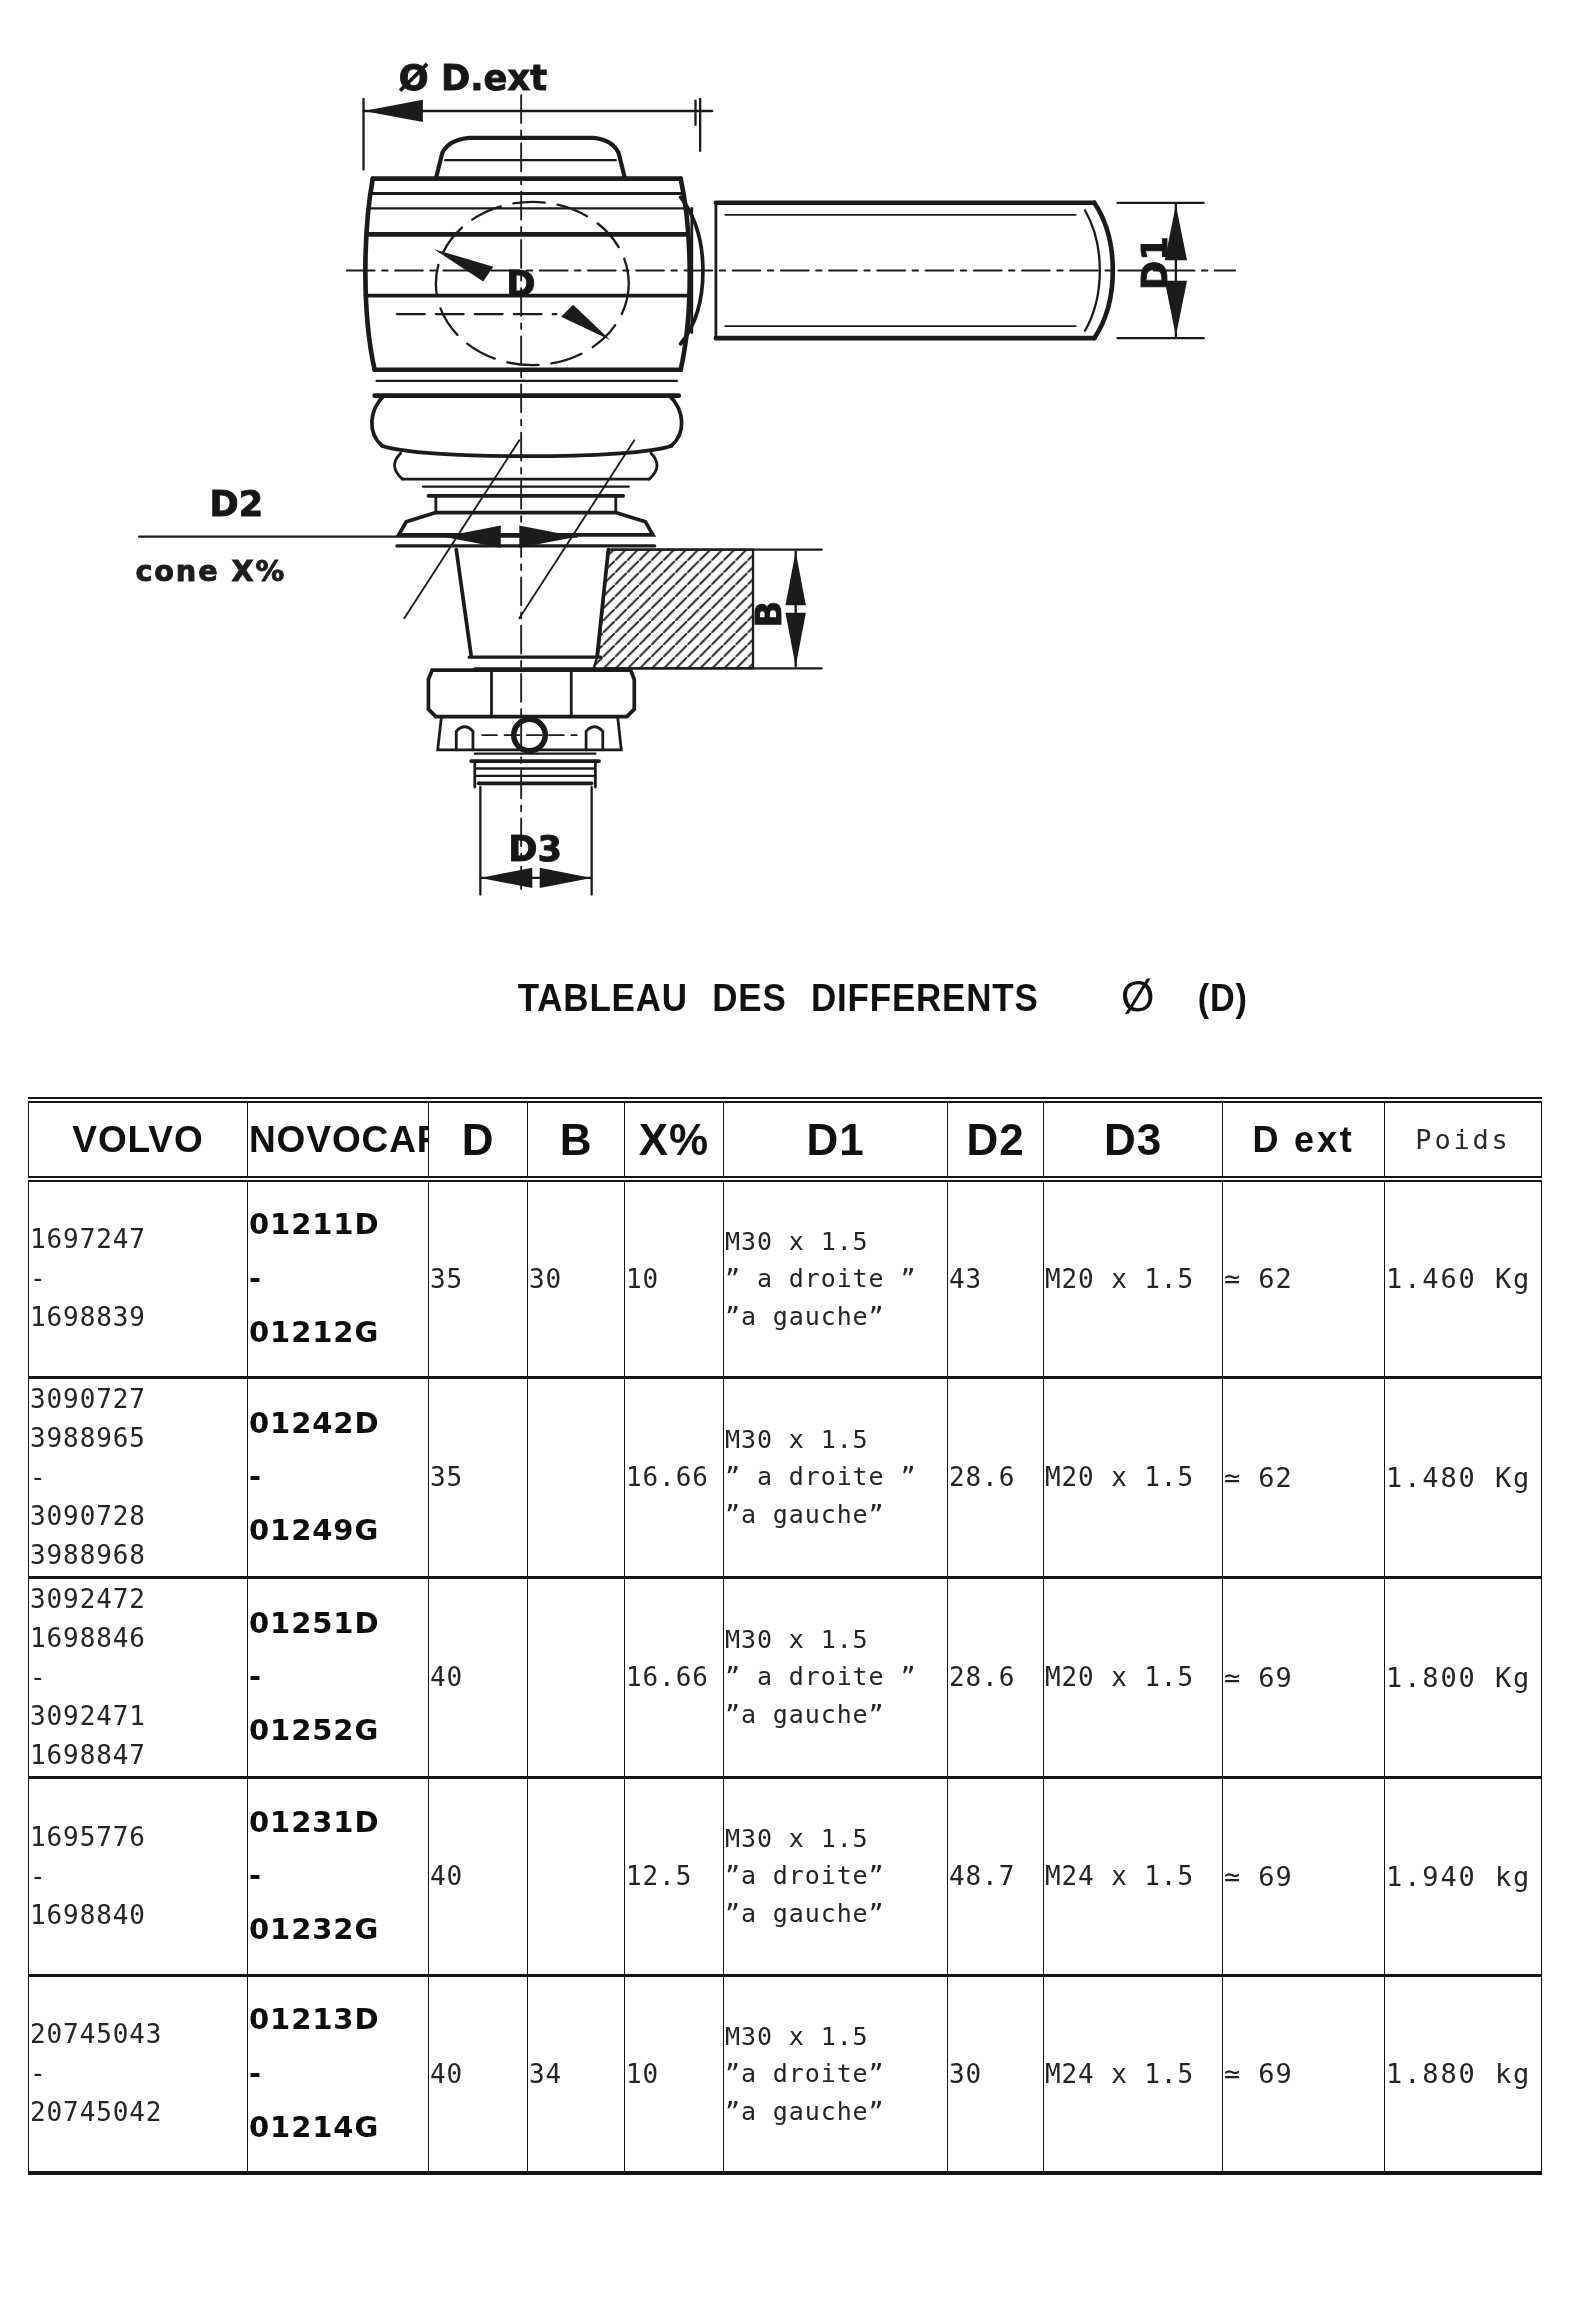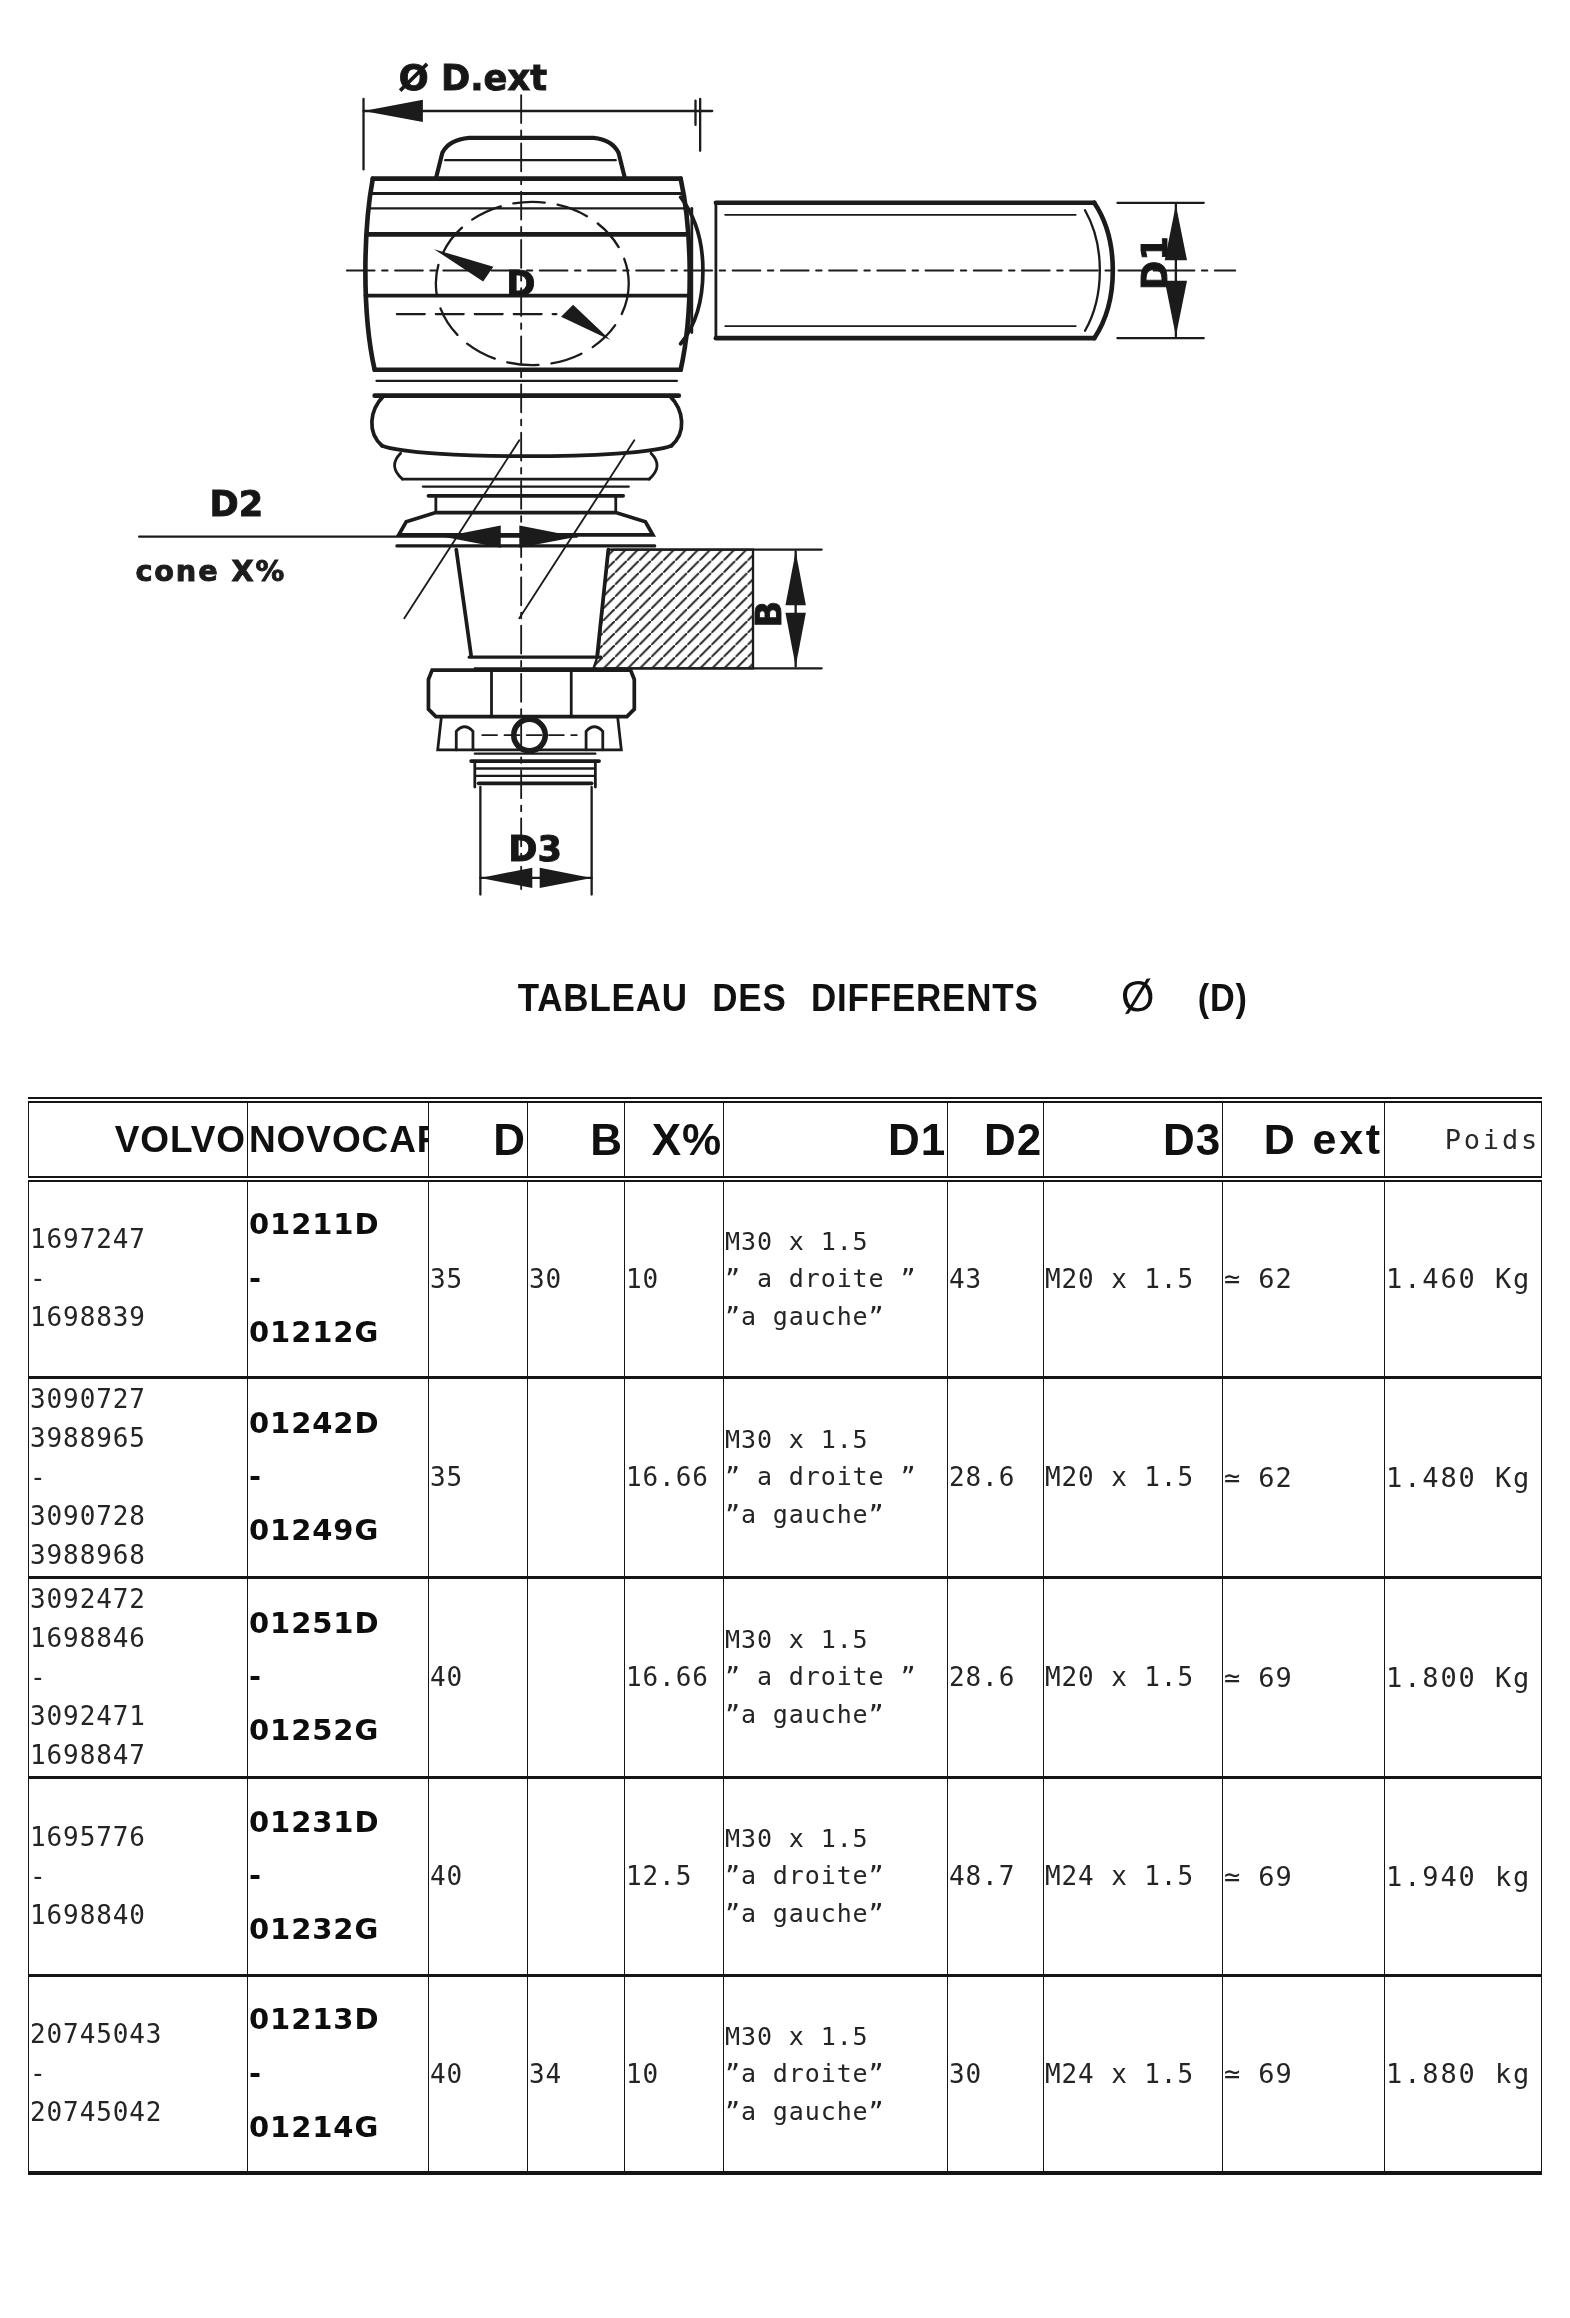--- a/index.html
+++ b/index.html
@@ -26,26 +26,26 @@
     position:absolute;left:28px;top:1097px;width:1513px;
     border-collapse:collapse;table-layout:fixed;
     border-left:1.9px solid #151515;border-right:1.9px solid #151515;
     border-top:6.5px double #151515;border-bottom:4.6px solid #151515;
   }
   .spec th,.spec td{border-left:1.9px solid #151515;border-right:1.9px solid #151515;overflow:hidden;}
   .spec thead tr{height:79px;}
   .spec thead th{
     border-bottom:6.5px double #151515;
     font-family:"Liberation Sans","DejaVu Sans",sans-serif;font-weight:700;
-    font-size:37px;letter-spacing:0.9px;text-align:right;vertical-align:middle;color:#101010;
+    font-size:37px;letter-spacing:0.9px;text-align:center;vertical-align:middle;color:#101010;
   }
   .spec thead th:nth-child(3),.spec thead th:nth-child(4),
   .spec thead th:nth-child(5),.spec thead th:nth-child(7){font-size:44px;}
   .spec thead th:nth-child(6),.spec thead th:nth-child(8){font-size:44px;}
-  .spec thead th:nth-child(9){font-size:43px;letter-spacing:2.8px;}
+  .spec thead th:nth-child(9){font-size:36px;letter-spacing:2.8px;}
   .spec thead th:nth-child(10){
     font-family:"DejaVu Sans Mono",monospace;font-weight:400;font-size:27px;letter-spacing:2.8px;color:#2a2a2a;
   }
   .spec tbody tr{height:198px;}
   .spec tbody tr:first-child{height:198px;}
   .spec tbody td{
     border-bottom:3.7px solid #151515;
     font-family:"DejaVu Sans Mono",monospace;font-size:26px;letter-spacing:0.9px;
     text-align:left;vertical-align:middle;color:#242424;
   }

